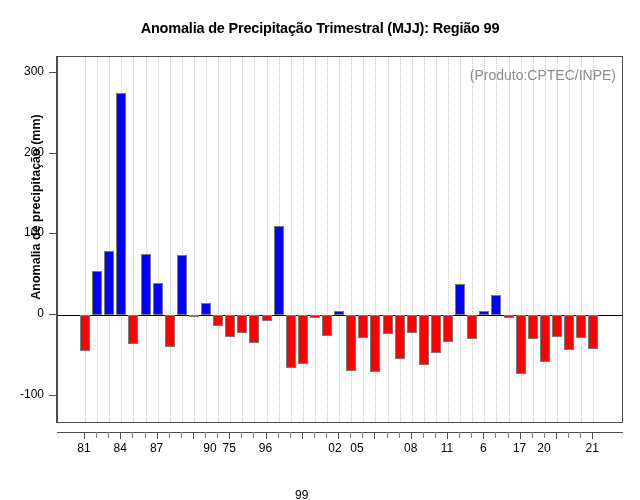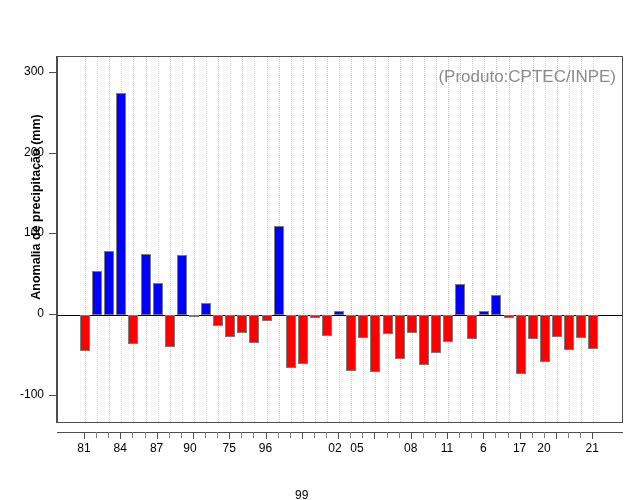--- a/index.html
+++ b/index.html
@@ -56,21 +56,21 @@
     position: absolute;
     box-sizing: border-box;
     border: 1px solid #7a7a7a;
   }
   .bar.pos { background: #0000ff; }
   .bar.neg { background: #ff0000; }
   #credit {
     position: absolute;
     right: 6px;
     top: 10px;
-    font-size: 17px;
+    font-size: 14px;
     color: #8c8c8c;
     padding-left: 24px;
   }
   
   #yaxis-line {
     position: absolute;
     left: 56px;
     top: 56px;
     width: 0;
     height: 367px;
@@ -136,20 +136,21 @@
     font-size: 12.5px;
     font-weight: bold;
     color: #000000;
   }
 </style>
 </head>
 <body>
 
 <div id="root">
 
+  <div id="chart-title">Anomalia de Precipitação Trimestral (MJJ): Região 99</div>
 
   <div id="ylabel">Anomalia de precipitação (mm)</div>
 
   <div id="yaxis-line"></div>
   <div id="xaxis-line"></div>
 
   <div id="ytick-container">
       <div class="ytick" style="top: 394.769px;"></div>
       <div class="ytick-label" style="top: 386.769px;">-100</div>
       <div class="ytick" style="top: 314.11px;"></div>
@@ -168,21 +169,21 @@
       <div class="xtick" style="left: 108.2px;"></div>
       <div class="xtick major" style="left: 120.3px;"></div>
       <div class="xtick-label" style="left: 120.3px;">84</div>
       <div class="xtick" style="left: 132.4px;"></div>
       <div class="xtick" style="left: 144.5px;"></div>
       <div class="xtick major" style="left: 156.6px;"></div>
       <div class="xtick-label" style="left: 156.6px;">87</div>
       <div class="xtick" style="left: 168.7px;"></div>
       <div class="xtick" style="left: 180.8px;"></div>
       <div class="xtick major" style="left: 192.9px;"></div>
-      <div class="xtick-label" style="left: 190px;">90</div>
+      <div class="xtick-label" style="left: 210px;">90</div>
       <div class="xtick" style="left: 205px;"></div>
       <div class="xtick" style="left: 217.1px;"></div>
       <div class="xtick major" style="left: 229.2px;"></div>
       <div class="xtick-label" style="left: 229.2px;">75</div>
       <div class="xtick" style="left: 241.3px;"></div>
       <div class="xtick" style="left: 253.4px;"></div>
       <div class="xtick major" style="left: 265.5px;"></div>
       <div class="xtick-label" style="left: 265.5px;">96</div>
       <div class="xtick" style="left: 277.6px;"></div>
       <div class="xtick" style="left: 289.7px;"></div>

